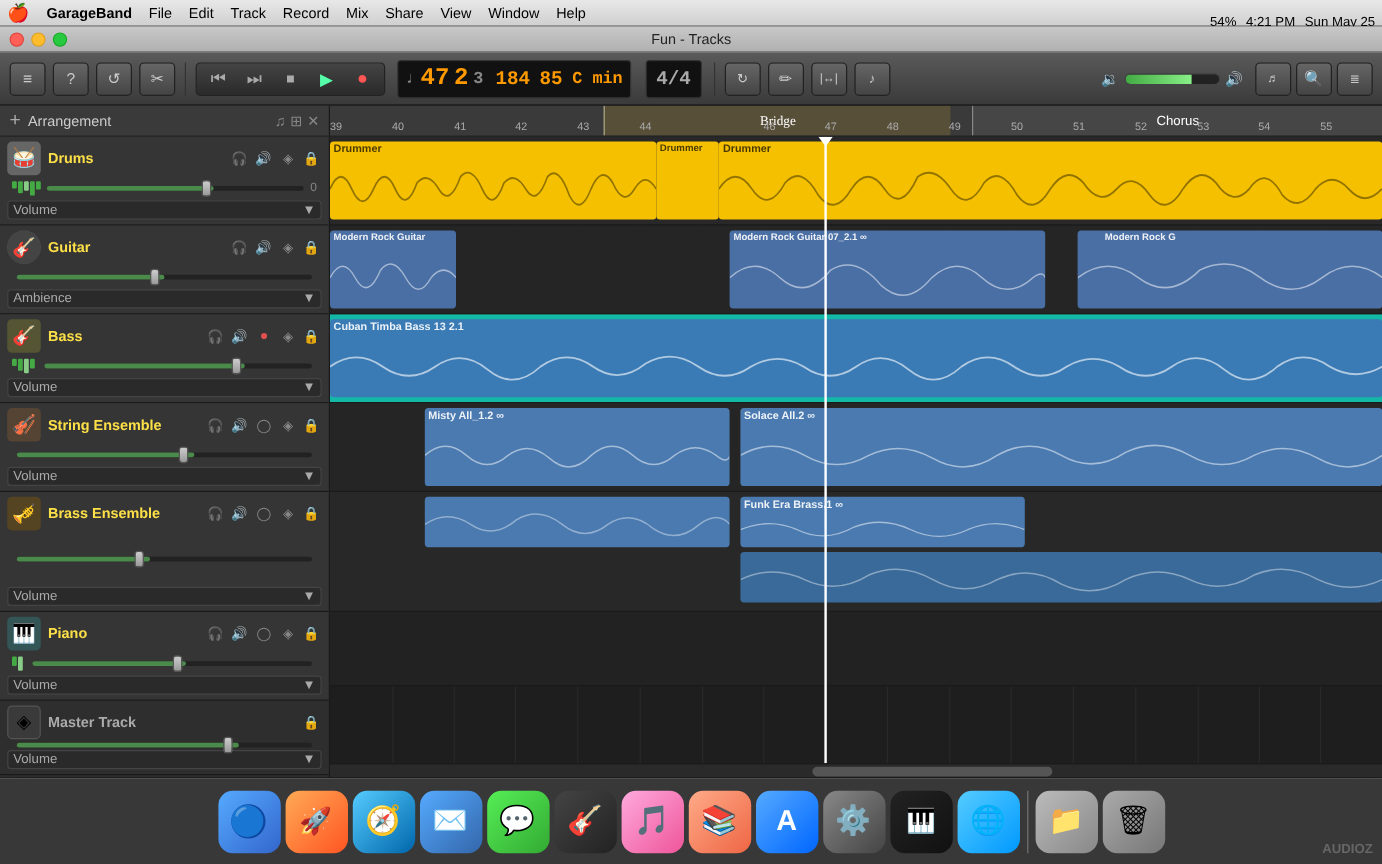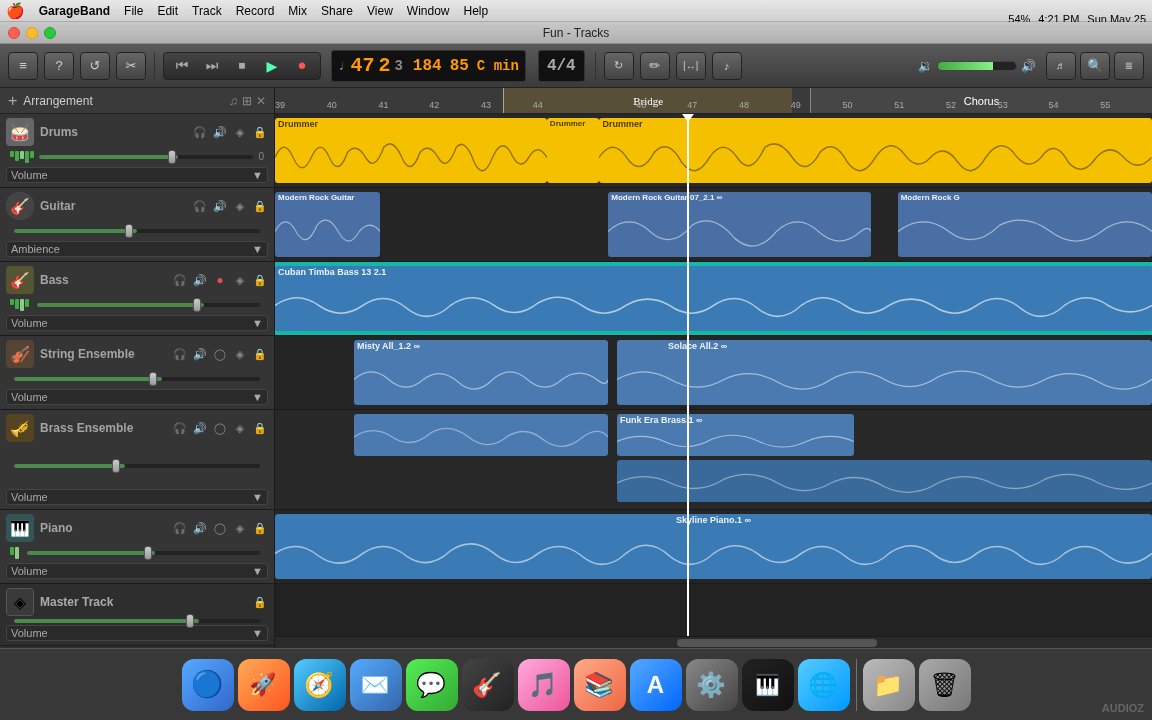--- a/index.html
+++ b/index.html
@@ -201,21 +201,21 @@
     .track-icon {
       width: 28px; height: 28px;
       border-radius: 4px;
       display: flex; align-items: center; justify-content: center;
       font-size: 16px;
       flex-shrink: 0;
     }
     .track-name {
       font-size: 12px;
       font-weight: 600;
-      color: #a3a3a3;
+      color: #fde047;
     }
     .th-controls {
       display: flex;
       align-items: center;
       gap: 4px;
       margin-left: auto;
     }
     .th-btn {
       color: #888;
       font-size: 11px;
@@ -730,21 +730,21 @@
           </div>
 
           <div class="clip" style="left:38%;width:30%;background:#4a6fa5;top:4px;bottom:4px;">
             <div class="clip-label white" style="font-size:8px;">Modern Rock Guitar 07_2.1 ∞</div>
             <div style="position:absolute;left:0;right:0;top:14px;bottom:0;overflow:hidden;">
               <svg width="100%" height="100%" preserveAspectRatio="none" viewBox="0 0 250 40">
                 <path d="M0,20 Q20,5 40,20 Q60,35 80,15 Q100,5 120,25 Q140,40 160,20 Q180,5 200,20 Q220,35 240,20 Q248,15 250,20" stroke="rgba(255,255,255,0.5)" stroke-width="1" fill="none"></path>
               </svg>
             </div>
           </div>
-          <div class="clip" style="left:71%;width:29%;background:#4a6fa5;top:4px;bottom:4px;">
+          <div class="clip" style="left:71%;width:29%;background:#4a6fa5;top:4px;bottom:4px;padding-left:20px;">
             <div class="clip-label white" style="font-size:8px;">Modern Rock G</div>
             <div style="position:absolute;left:0;right:0;top:14px;bottom:0;overflow:hidden;">
               <svg width="100%" height="100%" preserveAspectRatio="none" viewBox="0 0 200 40">
                 <path d="M0,20 Q20,5 40,20 Q60,35 80,15 Q100,5 120,20 Q140,35 160,20 Q180,5 200,20" stroke="rgba(255,255,255,0.5)" stroke-width="1" fill="none"></path>
               </svg>
             </div>
           </div>
         </div>
 
         <div class="track-row" style="height:74px;background:#14b8a6;">
@@ -760,21 +760,21 @@
 
         <div class="track-row" style="height:74px;background:#252525;">
           <div class="clip" style="left:9%;width:29%;background:#4a7ab0;top:4px;bottom:4px;">
             <div class="clip-label white" style="font-size:9px;">Misty All_1.2 ∞</div>
             <div style="position:absolute;left:0;right:0;top:14px;bottom:0;overflow:hidden;">
               <svg width="100%" height="100%" preserveAspectRatio="none" viewBox="0 0 220 40">
                 <path d="M0,20 Q15,8 30,20 Q45,32 60,20 Q75,10 90,22 Q105,34 120,20 Q135,8 150,20 Q165,32 180,20 Q195,10 210,20 Q218,26 220,20" stroke="rgba(255,255,255,0.5)" stroke-width="1" fill="none"></path>
               </svg>
             </div>
           </div>
-          <div class="clip" style="left:39%;width:61%;background:#4a7ab0;top:4px;bottom:4px;padding-left:48px;">
+          <div class="clip" style="left:39%;width:61%;background:#4a7ab0;top:4px;bottom:4px;">
             <div class="clip-label white" style="font-size:9px;">Solace All.2 ∞</div>
             <div style="position:absolute;left:0;right:0;top:14px;bottom:0;overflow:hidden;">
               <svg width="100%" height="100%" preserveAspectRatio="none" viewBox="0 0 400 40">
                 <path d="M0,20 Q20,8 40,20 Q60,32 80,20 Q100,10 120,22 Q140,34 160,20 Q180,8 200,20 Q220,32 240,18 Q260,8 280,20 Q300,32 320,20 Q340,10 360,22 Q380,34 400,20" stroke="rgba(255,255,255,0.5)" stroke-width="1" fill="none"></path>
               </svg>
             </div>
           </div>
         </div>
 
         <div class="track-row" style="height:100px;background:#282828;">
@@ -798,30 +798,20 @@
 
           <div class="clip" style="left:39%;width:61%;background:#3a6a9a;top:50px;height:42px;">
             <div style="position:absolute;left:0;right:0;top:4px;bottom:0;overflow:hidden;">
               <svg width="100%" height="100%" preserveAspectRatio="none" viewBox="0 0 400 30">
                 <path d="M0,15 Q20,5 40,15 Q60,25 80,12 Q100,3 120,15 Q140,27 160,15 Q180,5 200,18 Q220,28 240,15 Q260,5 280,15 Q300,25 320,12 Q340,3 360,15 Q380,25 400,15" stroke="rgba(255,255,255,0.4)" stroke-width="1" fill="none"></path>
               </svg>
             </div>
           </div>
         </div>
 
-        <div class="track-row" style="height:74px;background:#252525;">
-          <div class="clip" style="left:0%;width:100%;background:#3a7ab5;top:4px;bottom:4px;">
-            <div class="clip-label white" style="font-size:9px;text-align:center;">Skyline Piano.1 ∞</div>
-            <div style="position:absolute;left:0;right:0;top:14px;bottom:0;overflow:hidden;">
-              <svg width="100%" height="100%" preserveAspectRatio="none" viewBox="0 0 800 40">
-                <path d="M0,20 Q20,8 40,22 Q60,34 80,20 Q100,8 120,22 Q140,34 160,18 Q180,6 200,20 Q220,34 240,20 Q260,8 280,22 Q300,36 320,20 Q340,6 360,22 Q380,36 400,20 Q420,8 440,20 Q460,34 480,20 Q500,8 520,22 Q540,36 560,20 Q580,8 600,20 Q620,34 640,20 Q660,8 680,22 Q700,36 720,20 Q740,8 760,22 Q780,34 800,20" stroke="rgba(255,255,255,0.55)" stroke-width="1.2" fill="none"></path>
-              </svg>
-            </div>
-          </div>
-        </div>
 
         <div class="track-row master" style="height:62px;background:#222;">
           
         </div>
 
       </div>
 
       <div class="h-scrollbar">
         <div class="h-scroll-thumb"></div>
       </div>

